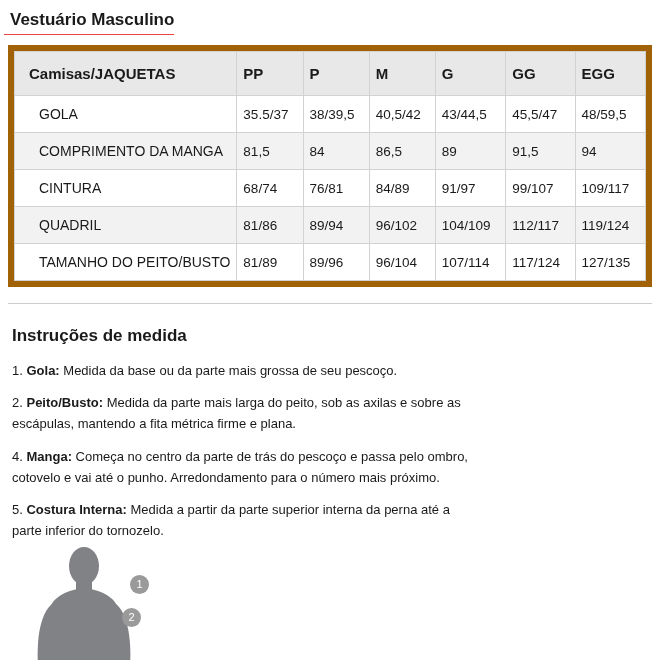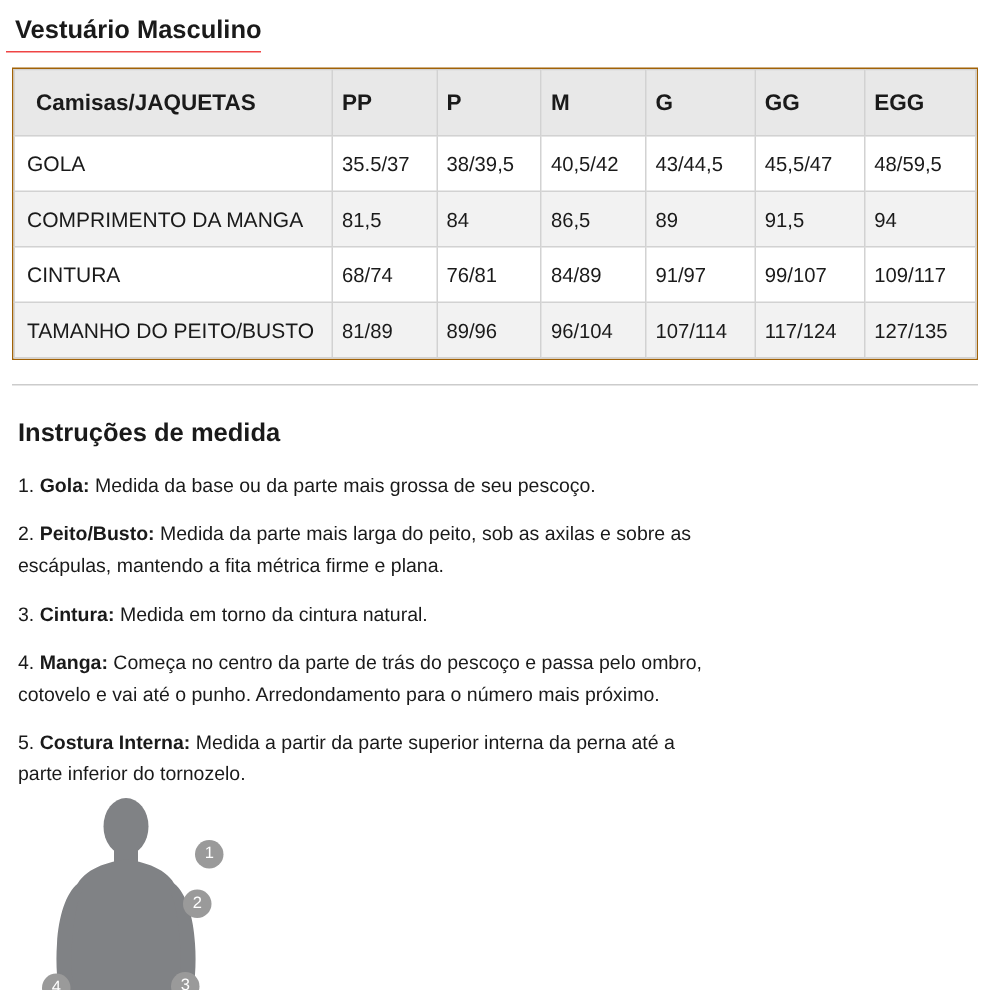--- a/index.html
+++ b/index.html
@@ -29,21 +29,21 @@
     padding: 6px 0 4px 6px;
     display: inline-block;
     border-bottom: 1px solid #ef4444;
     margin-left: 4px;
     margin-top: 4px;
     line-height: 1.2;
   }
   
   .table-wrap {
     margin: 10px 8px 16px 8px;
-    border: 1px solid #a16207;
+    border: 6px solid #a16207;
   }
   table.size-table {
     width: 100%;
     border-collapse: collapse;
     font-size: 13.5px;
   }
   table.size-table th,
   table.size-table td {
     border: 1px solid #d2d2d2;
     padding: 10px 6px;
@@ -57,21 +57,21 @@
     color: #1a1a1a;
     padding: 13px 6px;
   }
   table.size-table thead th.first-col {
     text-align: left;
     padding-left: 14px;
     font-size: 15px;
   }
   table.size-table tbody td.row-label {
     text-align: left;
-    padding-left: 8px;
+    padding-left: 24px;
     font-size: 14px;
     color: #1a1a1a;
     width: 212px;
   }
   table.size-table tbody tr:nth-child(even) {
     background: #f2f2f2;
   }
   table.size-table tbody tr:nth-child(odd) {
     background: #ffffff;
   }
@@ -175,20 +175,29 @@
         <tr>
           <td class="row-label">CINTURA</td>
           <td>68/74</td>
           <td>76/81</td>
           <td>84/89</td>
           <td>91/97</td>
           <td>99/107</td>
           <td>109/117</td>
         </tr>
         <tr>
+          <td class="row-label">QUADRIL</td>
+          <td>81/86</td>
+          <td>89/94</td>
+          <td>96/102</td>
+          <td>104/109</td>
+          <td>112/117</td>
+          <td>119/124</td>
+        </tr>
+        <tr>
           <td class="row-label">TAMANHO DO PEITO/BUSTO</td>
           <td>81/89</td>
           <td>89/96</td>
           <td>96/104</td>
           <td>107/114</td>
           <td>117/124</td>
           <td>127/135</td>
         </tr>
       </tbody>
     </table>
@@ -203,24 +212,20 @@
       <p class="instr-item">
         <span>1.</span>
         <b>Gola:</b><span> Medida da base ou da parte mais grossa de seu pescoço.</span>
       </p>
 
       <p class="instr-item">
         <span>2.</span>
         <b>Peito/Busto:</b><span> Medida da parte mais larga do peito, sob as axilas e sobre as escápulas, mantendo a fita métrica firme e plana.</span>
       </p>
 
-      <p class="instr-item">
-        <span>3.</span>
-        <b>Cintura:</b><span> Medida em torno da cintura natural.</span>
-      </p>
 
       <p class="instr-item">
         <span>4.</span>
         <b>Manga:</b><span> Começa no centro da parte de trás do pescoço e passa pelo ombro, cotovelo e vai até o punho. Arredondamento para o número mais próximo.</span>
       </p>
 
       <p class="instr-item">
         <span>5.</span>
         <b>Costura Interna:</b><span> Medida a partir da parte superior interna da perna até a parte inferior do tornozelo.</span>
       </p>

